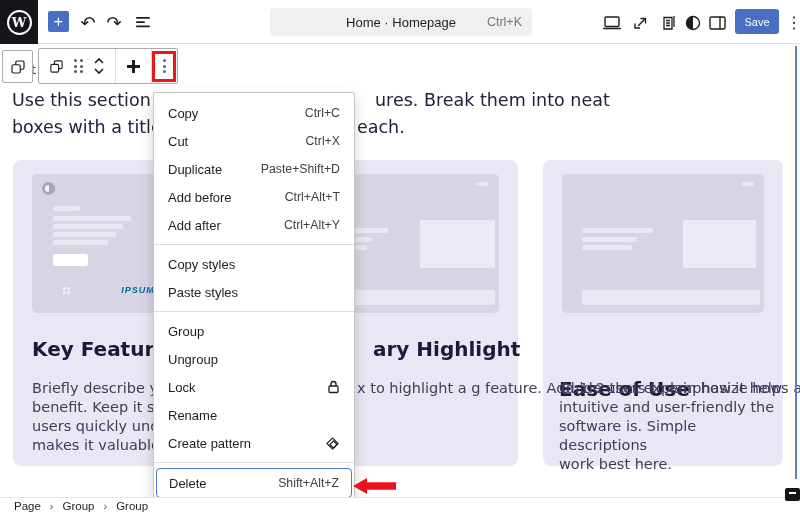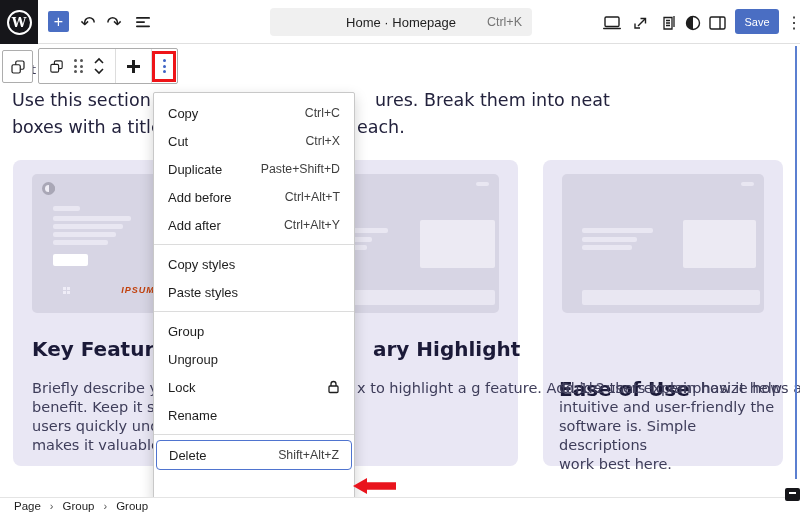--- a/index.html
+++ b/index.html
@@ -40,21 +40,21 @@
 
   .card { position:absolute; top:160px; width:240px; height:306px; background:#e9e7f4; border-radius:8px; z-index:4; }
   .mockup { position:absolute; left:19px; top:14px; width:202px; height:139px; background:#d7d5e4; border-radius:5px; }
   .sk { position:absolute; background:#e9e7f2; border-radius:2px; }
   .card-title { position:absolute; left:19px; top:177px; font-family:"DejaVu Sans", sans-serif; font-weight:bold; font-size:20px; color:#1b1a38; white-space:nowrap; }
   .card-text { position:absolute; left:19px; top:219px; font-family:"DejaVu Sans", sans-serif; font-size:14.5px; line-height:19px; color:#3e3d5a; white-space:pre-line; }
   .cam-circle { position:absolute; left:10px; top:8px; width:13px; height:13px; border-radius:50%; background:#a9a7b6; }
   .cam-circle i { position:absolute; left:3px; top:3px; width:7px; height:7px; border-radius:50%; background:#f0eef6; }
   .cam-circle b { position:absolute; left:7px; top:3px; width:6px; height:7px; border-radius:0 50% 50% 0; background:#a9a7b6; }
   .mock-btn { position:absolute; left:21px; top:80px; width:35px; height:12px; background:#fff; border-radius:2px; }
-  .logo-row { position:absolute; left:10px; right:0; top:110px; height:16px; color:#c2410c; }
+  .logo-row { position:absolute; left:10px; right:0; top:110px; height:16px; color:#0369a1; }
   .logo-grid { position:absolute; left:21px; top:3px; display:grid; grid-template-columns:3px 3px; grid-template-rows:3px 3px; gap:1px; }
   .logo-grid i { background:#efedf7; }
   .logo-ipsum { position:absolute; left:0; right:0; top:1px; text-align:center; font-size:9px; font-weight:bold; letter-spacing:1px; font-style:italic; }
   .logo-lip { position:absolute; right:10px; top:3px; font-size:6px; }
   .frag2 { position:absolute; white-space:nowrap; z-index:5; }
 
   
   #menu { position:absolute; left:153px; top:92px; width:202px; height:410px; background:#fff; border:1px solid #c8c8c8; border-radius:2px; box-shadow:0 5px 14px rgba(0,0,0,.18); z-index:55; padding:6px 0; }
   .mi { height:28px; display:flex; align-items:center; padding:0 14px; font-size:13px; color:#1e1e1e; }
   .mi .sc { margin-left:auto; font-size:12.3px; color:#3f3f3f; }
@@ -292,20 +292,29 @@
       <span class="ricon">
         <svg class="ic" width="13" height="14" viewBox="0 0 13 14" fill="none" stroke="#1e1e1e" stroke-width="1.3">
             <rect x="2" y="6" width="9" height="6.5" rx="1"></rect>
             <path d="M4 6 V4 a2.5 2.5 0 0 1 5 0 V6"></path>
           </svg>
       </span>
     </div>
     <div class="mi">
         <span>Rename</span>
       </div>
+    <div class="mi">
+        <span>Create pattern</span>
+      <span class="ricon">
+        <svg class="ic" width="15" height="15" viewBox="0 0 15 15" fill="none" stroke="#1e1e1e" stroke-width="1.2">
+            <rect x="3.6" y="3.6" width="7.8" height="7.8" transform="rotate(45 7.5 7.5)"></rect>
+            <rect x="6" y="6" width="5" height="5" transform="rotate(45 8.5 8.5)"></rect>
+          </svg>
+      </span>
+    </div>
     <div class="msep"></div>
     <div id="delete-wrap">
       <div class="mi">
           <span>Delete</span>
           <span class="sc">Shift+Alt+Z</span>
         </div>
     </div>
   </div>
 
   <svg id="red-arrow" width="46" height="20" viewBox="0 0 46 20">

